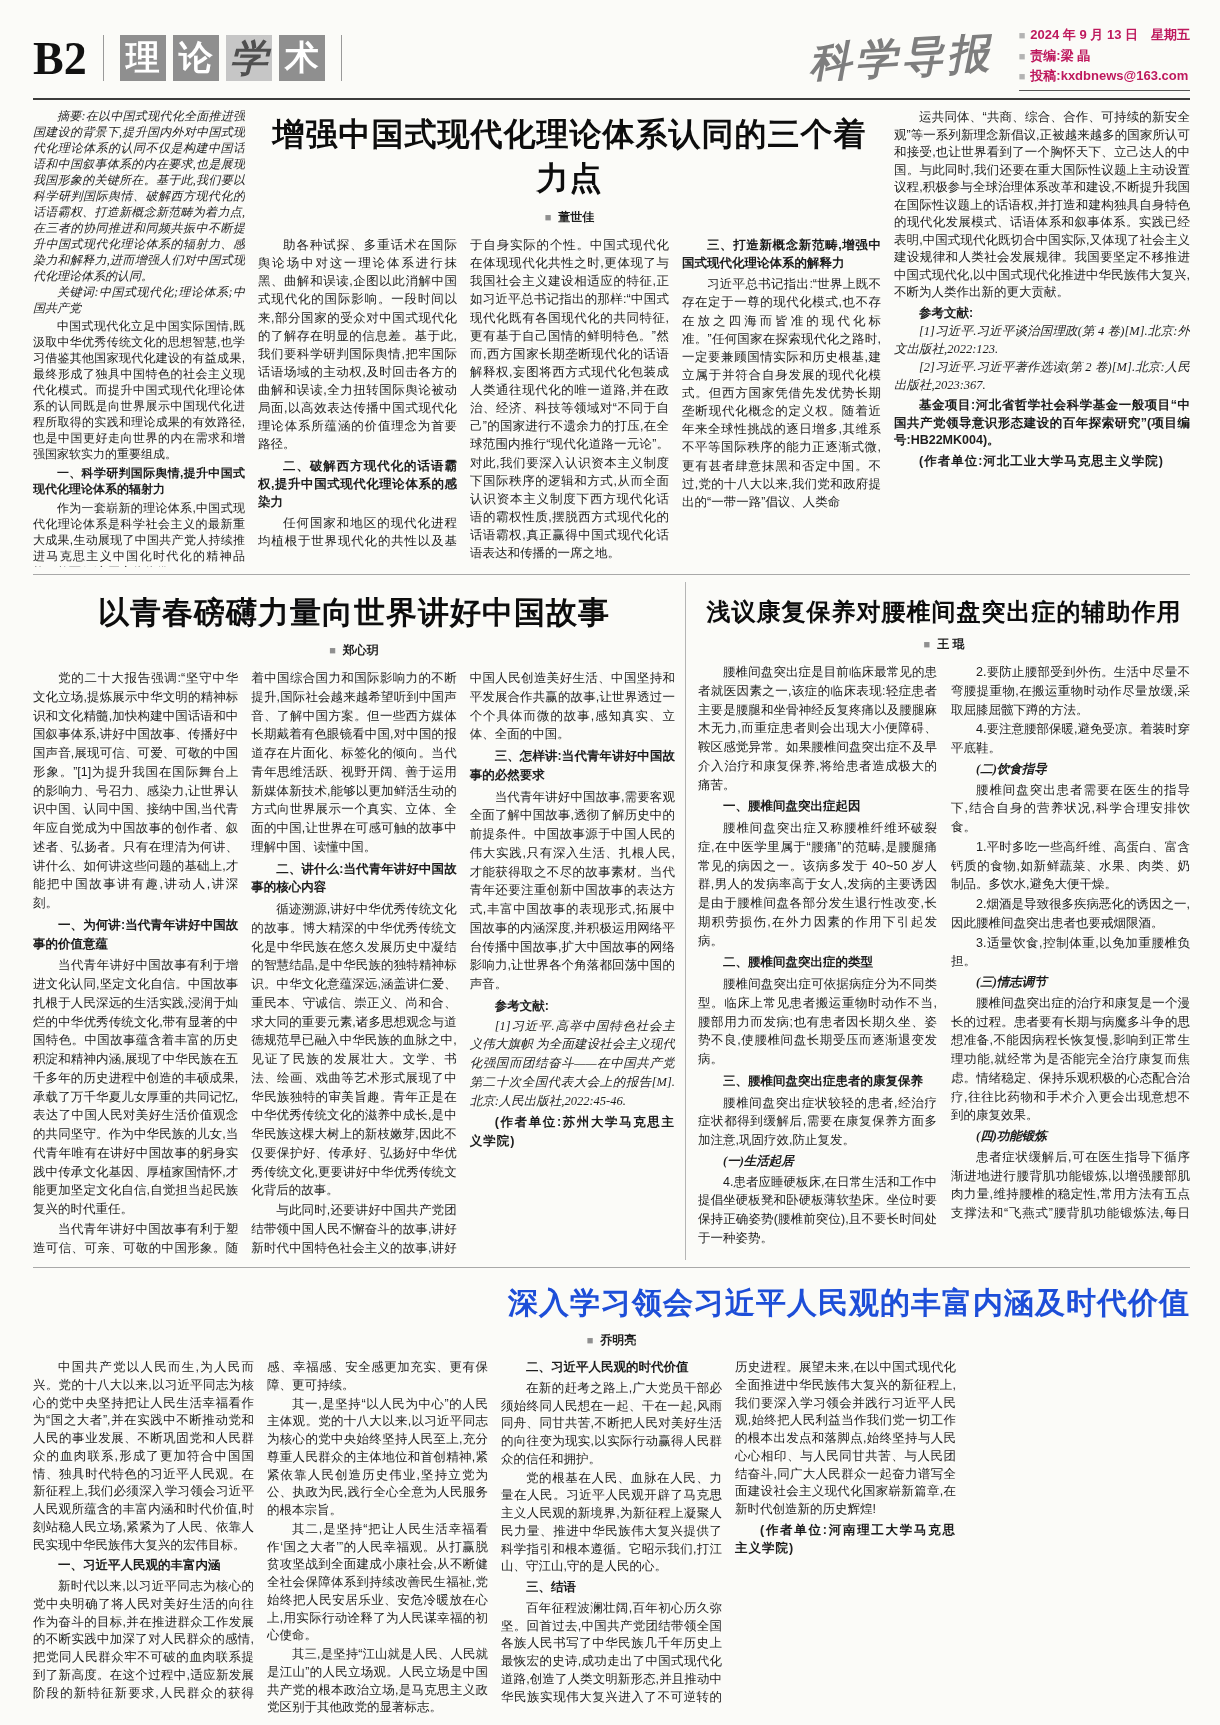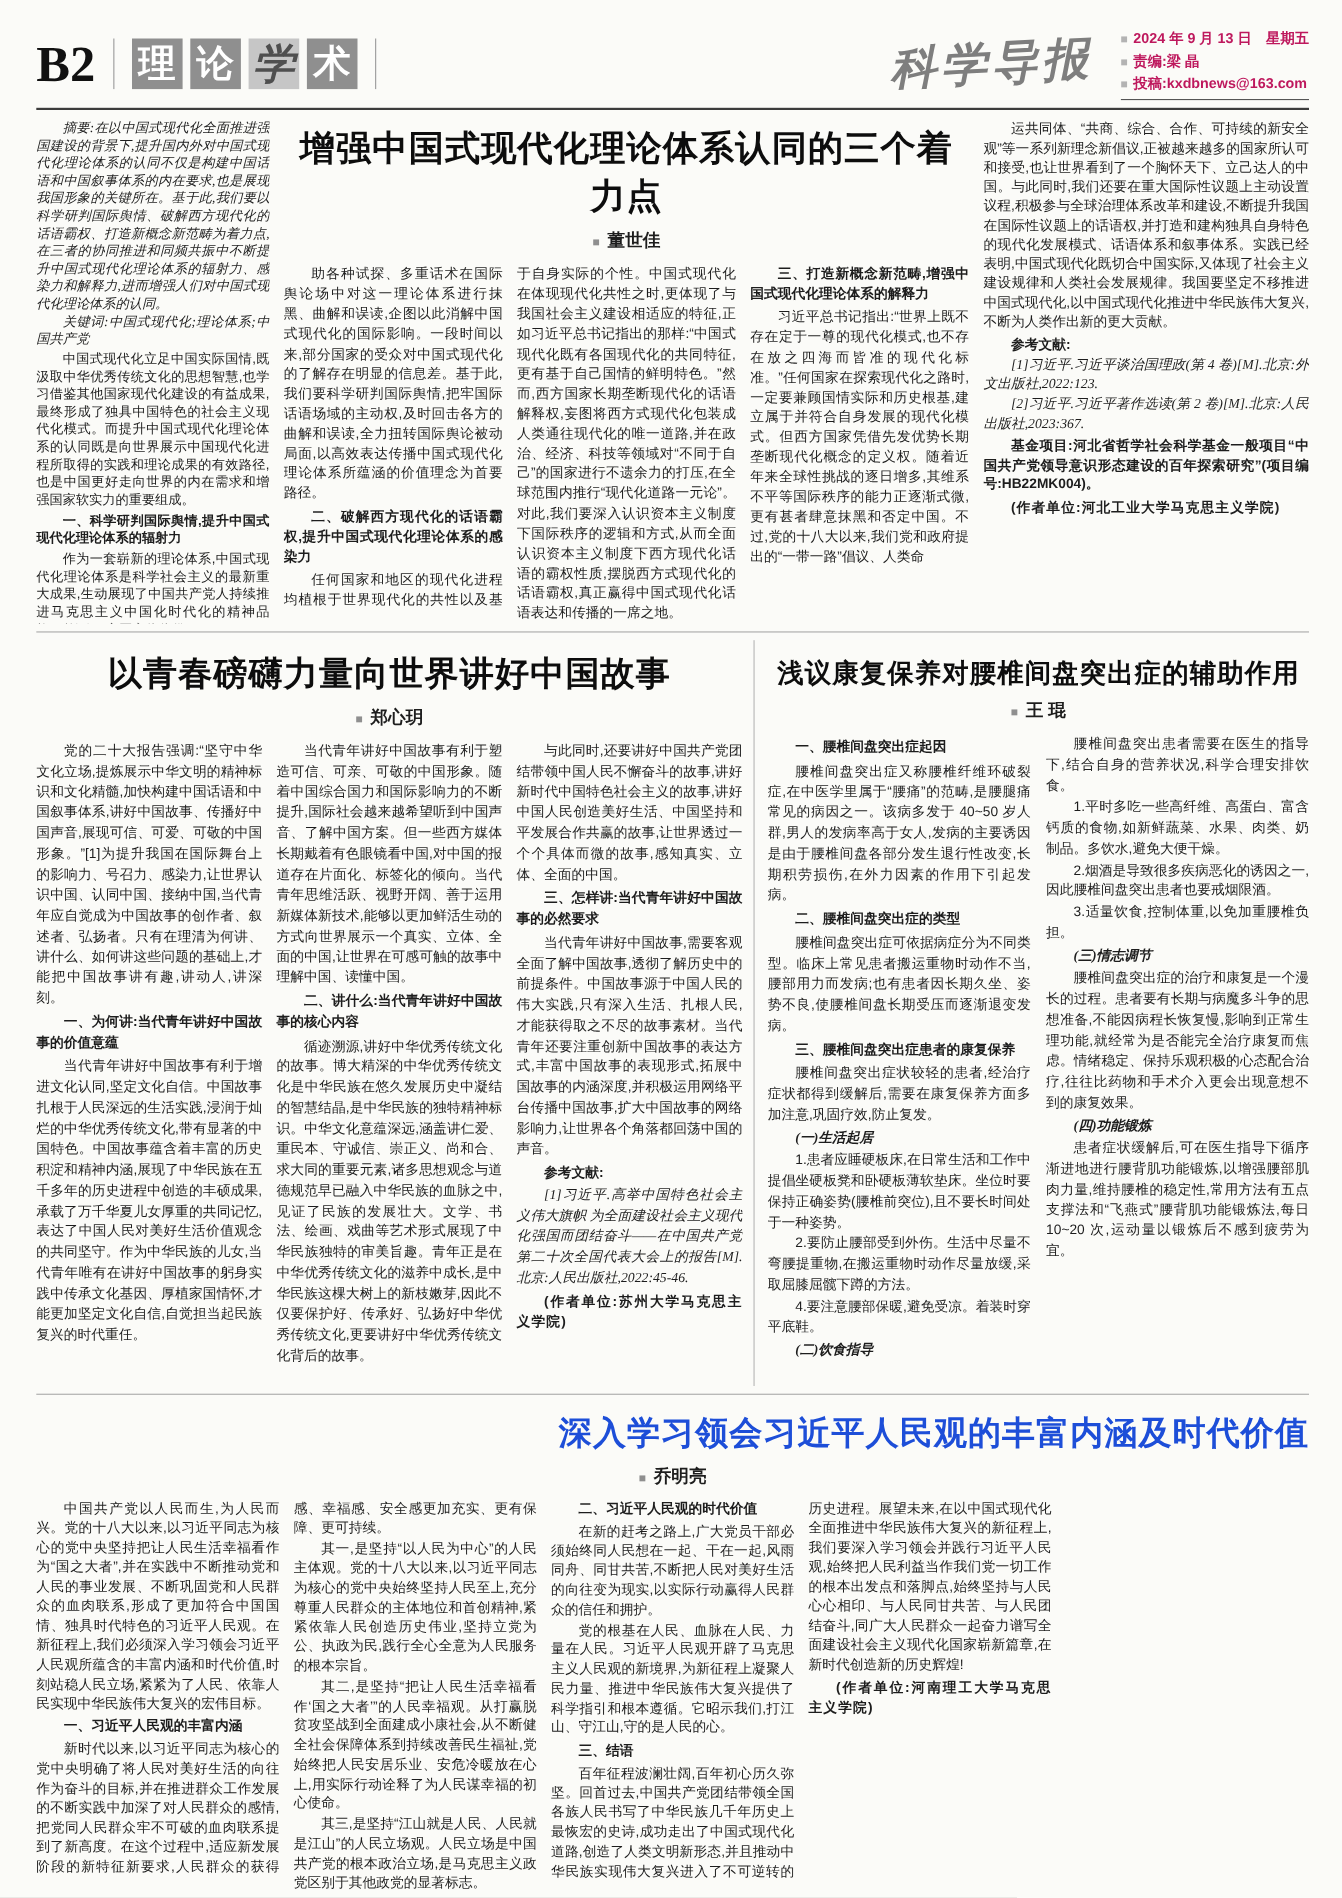--- a/index.html
+++ b/index.html
@@ -18,21 +18,21 @@
         display:flex;align-items:center;justify-content:center;}
   .sbox.light{background:#c6c6c6;color:#4f4f4f;font-family:"Liberation Serif",serif;
         font-style:italic;font-size:38px;}
   .header-right{display:flex;align-items:center;gap:26px;}
   .masthead-script{font-family:"Liberation Serif","DejaVu Serif",serif;font-style:italic;font-weight:bold;
         font-size:42px;color:#7e7e7e;transform:rotate(-3deg);letter-spacing:4px;white-space:nowrap;}
   .header-info{font-size:13px;font-weight:bold;line-height:1.6;color:#be185d;border-bottom:1px solid #555;padding-bottom:3px;}
   .header-info div::before{content:"■";color:#b3b3b3;margin-right:5px;font-size:11px;}
   
   .hdiv{border-top:1px solid #a8a8a8;margin:7px 0;}
-  .byline{text-align:center;font-size:16px;font-weight:bold;margin:8px 0 10px;}
+  .byline{text-align:center;font-size:12px;font-weight:bold;margin:8px 0 10px;}
   .byline::before{content:"■";color:#8f8f8f;margin-right:7px;font-size:11px;}
   .bodytext{text-align:justify;overflow:hidden;}
   .bodytext p{margin:0 0 1px 0;}
   p.para{text-indent:2em;}
   p.sub{font-weight:bold;text-indent:2em;margin:3px 0;}
   p.abstract,p.keywords,p.ref{font-family:"Liberation Serif","DejaVu Serif",serif;font-style:italic;text-indent:2em;}
   p.keywords{margin-bottom:2px;}
   p.refhead{font-weight:bold;text-indent:2em;margin-top:3px;}
   p.fund{font-weight:bold;text-indent:2em;margin-top:3px;}
   p.affil{font-weight:bold;text-indent:2em;letter-spacing:1px;margin-top:3px;}
@@ -131,28 +131,29 @@
           <p class="refhead">参考文献:</p>
           <p class="ref">[1]习近平.高举中国特色社会主义伟大旗帜 为全面建设社会主义现代化强国而团结奋斗——在中国共产党第二十次全国代表大会上的报告[M].北京:人民出版社,2022:45-46.</p>
           <p class="affil">(作者单位:苏州大学马克思主义学院)</p>
         </div>
     </div>
     <div class="vdiv"></div>
     <div class="art3">
       <h2 class="art3-title">浅议康复保养对腰椎间盘突出症的辅助作用</h2>
       <div class="byline">王 琨</div>
       <div class="art3-cols bodytext">
+          <p class="para">腰椎间盘突出症是目前临床最常见的患者就医因素之一,该症的临床表现:轻症患者主要是腰腿和坐骨神经反复疼痛以及腰腿麻木无力,而重症患者则会出现大小便障碍、鞍区感觉异常。如果腰椎间盘突出症不及早介入治疗和康复保养,将给患者造成极大的痛苦。</p>
           <p class="sub">一、腰椎间盘突出症起因</p>
           <p class="para">腰椎间盘突出症又称腰椎纤维环破裂症,在中医学里属于“腰痛”的范畴,是腰腿痛常见的病因之一。该病多发于 40~50 岁人群,男人的发病率高于女人,发病的主要诱因是由于腰椎间盘各部分发生退行性改变,长期积劳损伤,在外力因素的作用下引起发病。</p>
           <p class="sub">二、腰椎间盘突出症的类型</p>
           <p class="para">腰椎间盘突出症可依据病症分为不同类型。临床上常见患者搬运重物时动作不当,腰部用力而发病;也有患者因长期久坐、姿势不良,使腰椎间盘长期受压而逐渐退变发病。</p>
           <p class="sub">三、腰椎间盘突出症患者的康复保养</p>
           <p class="para">腰椎间盘突出症状较轻的患者,经治疗症状都得到缓解后,需要在康复保养方面多加注意,巩固疗效,防止复发。</p>
           <p class="subkai">(一)生活起居</p>
-          <p class="para">1.患者应睡硬板床,在日常生活和工作中提倡坐硬板凳和卧硬板薄软垫床。坐位时要保持正确姿势(腰椎前突位),且不要长时间处于一种姿势。</p>
+          <p class="para">4.患者应睡硬板床,在日常生活和工作中提倡坐硬板凳和卧硬板薄软垫床。坐位时要保持正确姿势(腰椎前突位),且不要长时间处于一种姿势。</p>
           <p class="para">2.要防止腰部受到外伤。生活中尽量不弯腰提重物,在搬运重物时动作尽量放缓,采取屈膝屈髋下蹲的方法。</p>
           <p class="para">4.要注意腰部保暖,避免受凉。着装时穿平底鞋。</p>
           <p class="subkai">(二)饮食指导</p>
           <p class="para">腰椎间盘突出患者需要在医生的指导下,结合自身的营养状况,科学合理安排饮食。</p>
           <p class="para">1.平时多吃一些高纤维、高蛋白、富含钙质的食物,如新鲜蔬菜、水果、肉类、奶制品。多饮水,避免大便干燥。</p>
           <p class="para">2.烟酒是导致很多疾病恶化的诱因之一,因此腰椎间盘突出患者也要戒烟限酒。</p>
           <p class="para">3.适量饮食,控制体重,以免加重腰椎负担。</p>
           <p class="subkai">(三)情志调节</p>
           <p class="para">腰椎间盘突出症的治疗和康复是一个漫长的过程。患者要有长期与病魔多斗争的思想准备,不能因病程长恢复慢,影响到正常生理功能,就经常为是否能完全治疗康复而焦虑。情绪稳定、保持乐观积极的心态配合治疗,往往比药物和手术介入更会出现意想不到的康复效果。</p>
           <p class="subkai">(四)功能锻炼</p>

